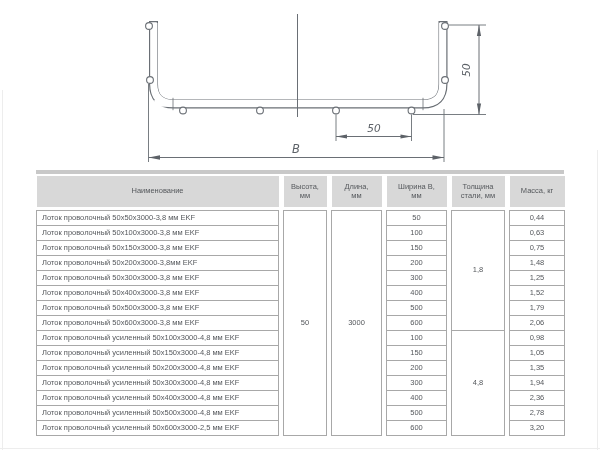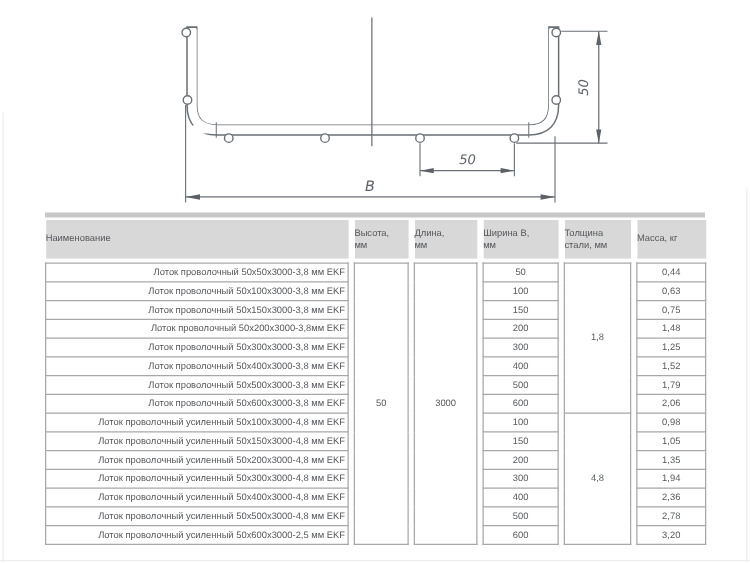--- a/index.html
+++ b/index.html
@@ -13,27 +13,27 @@
   .edge-bottom{left:0;bottom:1px;width:600px;height:1px;}
   .edge-right{right:2px;top:150px;width:1px;height:300px;}
 
   .drawing{position:absolute;left:0;top:0;width:600px;height:170px;}
   .dim-label{font-family:"DejaVu Sans", sans-serif;font-style:italic;fill:#5d6268;}
 
   .table-wrap{position:absolute;left:36px;top:170px;width:528px;}
   .top-bar{width:528px;height:4px;background:#c8c8c8;margin-bottom:2px;}
   table{border-collapse:collapse;table-layout:fixed;width:528px;
         font-size:7.5px;line-height:1.15;color:#55585c;}
-  thead td{background:#d8d8d8;border:none;vertical-align:middle;
+  thead td{background:#d8d8d8;border:none;text-align:center;vertical-align:middle;
            height:31px;padding:0;}
   thead td.sp{background:#ffffff;}
   tr.gap-row td{border:none;height:3px;padding:0;background:#ffffff;}
   tbody td{border:1px solid #a8a8a8;background:#ffffff;height:14px;
            text-align:center;vertical-align:middle;padding:0;}
-  tbody td.name{text-align:right;padding-left:5px;padding-right:2px;white-space:nowrap;
+  tbody td.name{text-align:left;padding-left:5px;padding-right:2px;white-space:nowrap;
                 overflow:hidden;}
   tbody td.sp{border:none;}
 </style>
 </head>
 <body>
 
 <div class="edge edge-left"></div>
 <div class="edge edge-bottom"></div>
 <div class="edge edge-right"></div>
 

